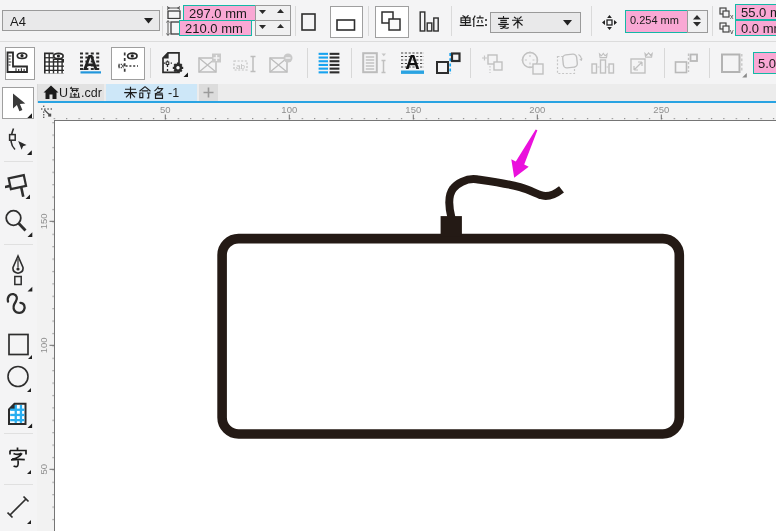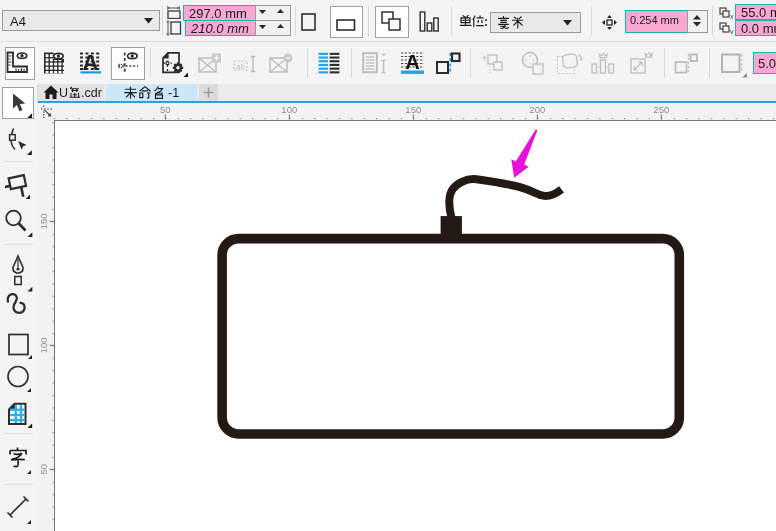--- a/index.html
+++ b/index.html
@@ -35,21 +35,21 @@
   <path d="M1,3 h13 M1,1.5 l2.5,1.5 -2.5,1.5 M14,1.5 l-2.5,1.5 2.5,1.5" stroke="#555" stroke-width="1" fill="none"></path>
   <rect x="2" y="6" width="12" height="7.5" fill="none" stroke="#3c3c3c" stroke-width="1.3"></rect>
 </svg>
 <svg class="abs" style="left:166px;top:20px;" width="16" height="16">
   <path d="M2,1.5 v13 M.5,2.5 l1.5,-2 1.5,2 M.5,13.5 l1.5,2 1.5,-2" stroke="#555" stroke-width="1" fill="none"></path>
   <rect x="5" y="2" width="9.5" height="12" fill="none" stroke="#3c3c3c" stroke-width="1.3"></rect>
 </svg>
 <div class="abs field" style="left:183px;top:5px;width:71px;height:14px;">
   <span class="abs t13" style="left:5px;top:0px;">297.0 mm</span>
 </div>
-<div class="abs field" style="left:185px;top:20px;width:71px;height:14px;font-style:italic;">
+<div class="abs field" style="left:179px;top:20px;width:71px;height:14px;">
   <span class="abs t13" style="left:5px;top:0px;">210.0 mm</span>
 </div>
 <div class="abs spinbtn" style="left:255px;top:5px;width:34px;height:14px;"></div>
 <svg class="abs" style="left:259px;top:10px;" width="7" height="4">
     <path d="M0,0 h7 L3.5,4 Z" fill="#2b2b2b"></path>
   </svg>
 <svg class="abs" style="left:277px;top:9px;" width="7" height="4">
     <path d="M0,4 h7 L3.5,0 Z" fill="#2b2b2b"></path>
   </svg>
 <div class="abs spinbtn" style="left:255px;top:20px;width:34px;height:14px;"></div>

